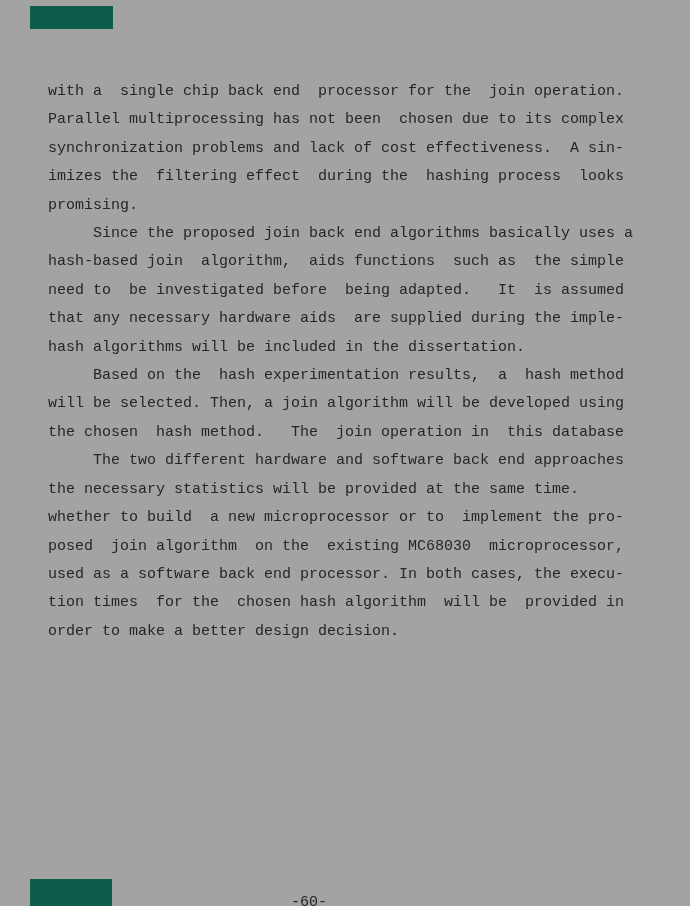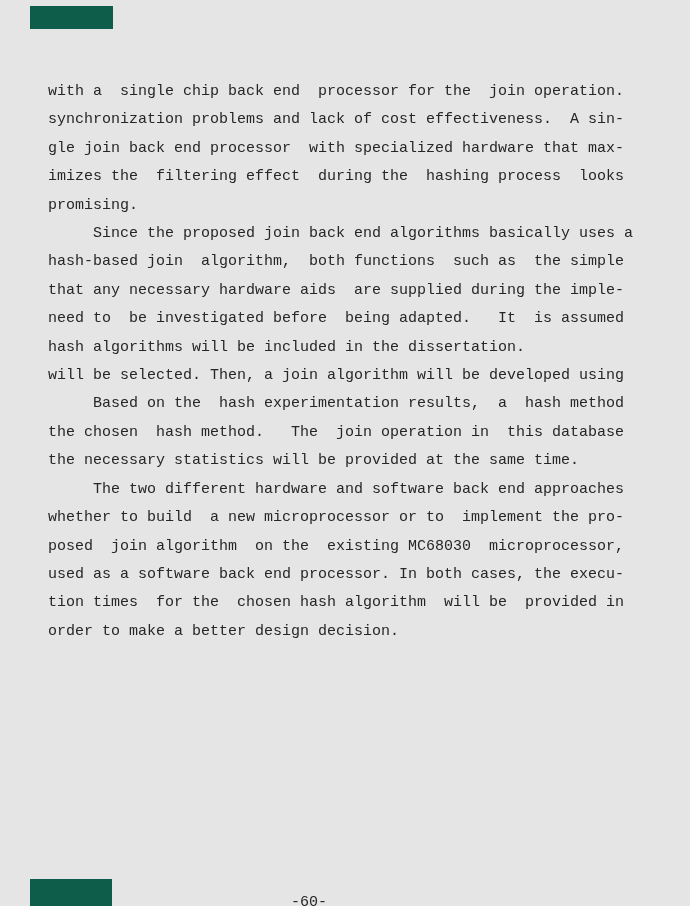--- a/index.html
+++ b/index.html
@@ -4,21 +4,21 @@
 <style>
   html, body {
     margin: 0;
     padding: 0;
     background: #fcfcf6;
   }
   .page {
     position: relative;
     width: 690px;
     height: 906px;
-    background: #e5e5e5;
+    background: #a3a3a3;
     overflow: hidden;
     font-family: "Liberation Mono", "DejaVu Sans Mono", monospace;
     color: #262626;
   }
   .scan-mark {
     position: absolute;
     background: #0e5c4a;
   }
   .scan-mark.top {
     left: 30px;
@@ -55,34 +55,34 @@
   }
 </style>
 </head>
 <body>
 
 <div class="page">
   <div class="scan-mark top"></div>
 
   <div class="text-block">
     <div class="line">with a  single chip back end  processor for the  join operation.</div>
+    <div class="line">Parallel multiprocessing has not been  chosen due to its complex</div>
     <div class="line">synchronization problems and lack of cost effectiveness.  A sin-</div>
-    <div class="line">gle join back end processor  with specialized hardware that max-</div>
     <div class="line">imizes the  filtering effect  during the  hashing process  looks</div>
     <div class="line">promising.</div>
     <div class="line">     Since the proposed join back end algorithms basically uses a</div>
-    <div class="line">hash-based join  algorithm,  both functions  such as  the simple</div>
+    <div class="line">hash-based join  algorithm,  aids functions  such as  the simple</div>
+    <div class="line">need to  be investigated before  being adapted.   It  is assumed</div>
     <div class="line">that any necessary hardware aids  are supplied during the imple-</div>
-    <div class="line">need to  be investigated before  being adapted.   It  is assumed</div>
     <div class="line">hash algorithms will be included in the dissertation.</div>
+    <div class="line">     Based on the  hash experimentation results,  a  hash method</div>
     <div class="line">will be selected. Then, a join algorithm will be developed using</div>
-    <div class="line">     Based on the  hash experimentation results,  a  hash method</div>
     <div class="line">the chosen  hash method.   The  join operation in  this database</div>
+    <div class="line">     The two different hardware and software back end approaches</div>
     <div class="line">the necessary statistics will be provided at the same time.</div>
-    <div class="line">     The two different hardware and software back end approaches</div>
     <div class="line">whether to build  a new microprocessor or to  implement the pro-</div>
     <div class="line">posed  join algorithm  on the  existing MC68030  microprocessor,</div>
     <div class="line">used as a software back end processor. In both cases, the execu-</div>
     <div class="line">tion times  for the  chosen hash algorithm  will be  provided in</div>
     <div class="line">order to make a better design decision.</div>
   </div>
 
   <div class="page-number">-60-</div>
 
   <div class="scan-mark bottom"></div>

